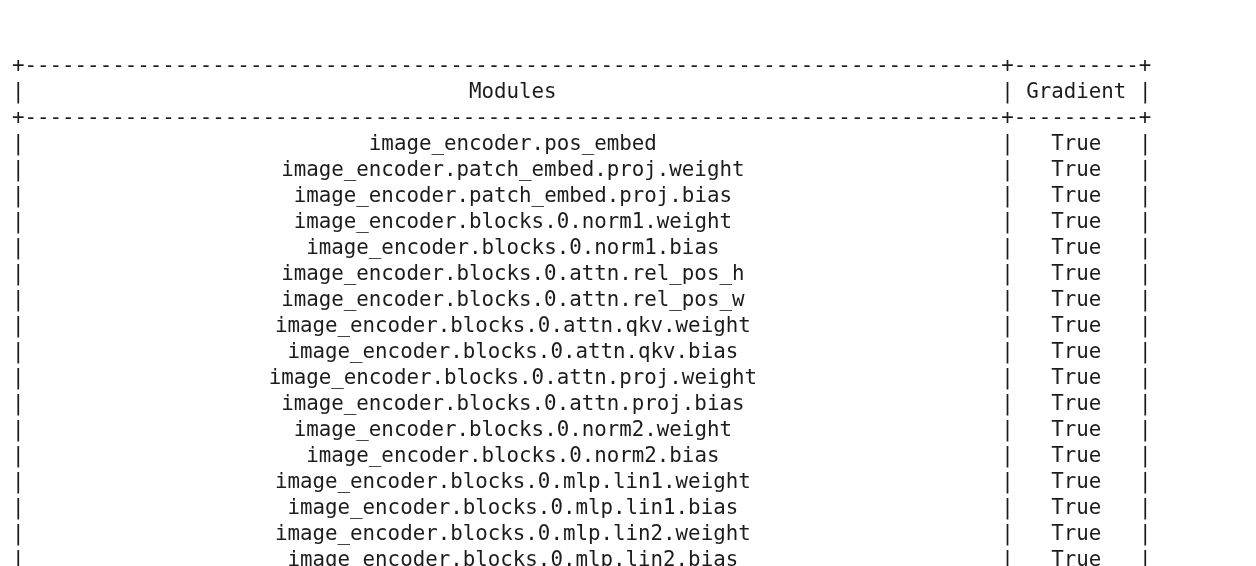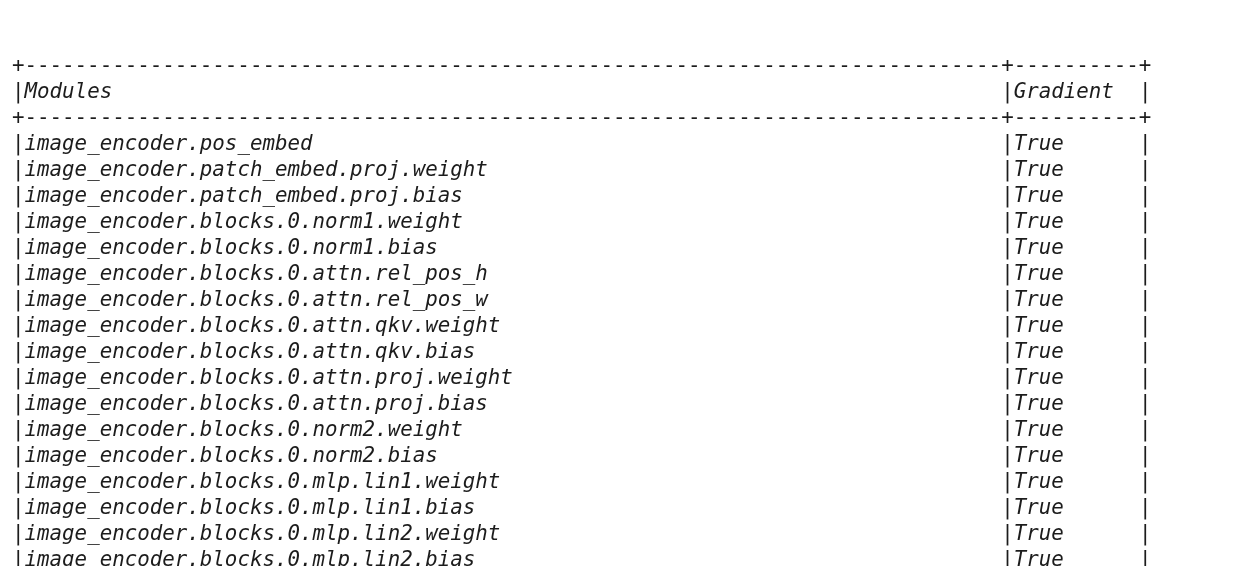--- a/index.html
+++ b/index.html
@@ -19,23 +19,23 @@
     line-height: 26px;
     color: #1c1c1c;
     white-space: pre;
   }
   .line {
     height: 26px;
     white-space: pre;
   }
   .cell {
     display: inline-block;
+    text-align: center;
     white-space: pre;
     vertical-align: top;
-    font-style: italic;
   }
 </style>
 </head>
 <body style="background: rgb(255, 255, 255);">
 
 <div class="terminal" style="color: rgb(28, 28, 28);">
   <div><div class="line">+------------------------------------------------------------------------------+----------+</div><div class="line"><span>|</span><span class="cell" style="width: 78ch;">Modules</span><span>|</span><span class="cell" style="width: 10ch;">Gradient</span><span>|</span></div><div class="line">+------------------------------------------------------------------------------+----------+</div><div class="line"><span>|</span><span class="cell" style="width: 78ch;">image_encoder.pos_embed</span><span>|</span><span class="cell" style="width: 10ch;">True</span><span>|</span></div><div class="line"><span>|</span><span class="cell" style="width: 78ch;">image_encoder.patch_embed.proj.weight</span><span>|</span><span class="cell" style="width: 10ch;">True</span><span>|</span></div><div class="line"><span>|</span><span class="cell" style="width: 78ch;">image_encoder.patch_embed.proj.bias</span><span>|</span><span class="cell" style="width: 10ch;">True</span><span>|</span></div><div class="line"><span>|</span><span class="cell" style="width: 78ch;">image_encoder.blocks.0.norm1.weight</span><span>|</span><span class="cell" style="width: 10ch;">True</span><span>|</span></div><div class="line"><span>|</span><span class="cell" style="width: 78ch;">image_encoder.blocks.0.norm1.bias</span><span>|</span><span class="cell" style="width: 10ch;">True</span><span>|</span></div><div class="line"><span>|</span><span class="cell" style="width: 78ch;">image_encoder.blocks.0.attn.rel_pos_h</span><span>|</span><span class="cell" style="width: 10ch;">True</span><span>|</span></div><div class="line"><span>|</span><span class="cell" style="width: 78ch;">image_encoder.blocks.0.attn.rel_pos_w</span><span>|</span><span class="cell" style="width: 10ch;">True</span><span>|</span></div><div class="line"><span>|</span><span class="cell" style="width: 78ch;">image_encoder.blocks.0.attn.qkv.weight</span><span>|</span><span class="cell" style="width: 10ch;">True</span><span>|</span></div><div class="line"><span>|</span><span class="cell" style="width: 78ch;">image_encoder.blocks.0.attn.qkv.bias</span><span>|</span><span class="cell" style="width: 10ch;">True</span><span>|</span></div><div class="line"><span>|</span><span class="cell" style="width: 78ch;">image_encoder.blocks.0.attn.proj.weight</span><span>|</span><span class="cell" style="width: 10ch;">True</span><span>|</span></div><div class="line"><span>|</span><span class="cell" style="width: 78ch;">image_encoder.blocks.0.attn.proj.bias</span><span>|</span><span class="cell" style="width: 10ch;">True</span><span>|</span></div><div class="line"><span>|</span><span class="cell" style="width: 78ch;">image_encoder.blocks.0.norm2.weight</span><span>|</span><span class="cell" style="width: 10ch;">True</span><span>|</span></div><div class="line"><span>|</span><span class="cell" style="width: 78ch;">image_encoder.blocks.0.norm2.bias</span><span>|</span><span class="cell" style="width: 10ch;">True</span><span>|</span></div><div class="line"><span>|</span><span class="cell" style="width: 78ch;">image_encoder.blocks.0.mlp.lin1.weight</span><span>|</span><span class="cell" style="width: 10ch;">True</span><span>|</span></div><div class="line"><span>|</span><span class="cell" style="width: 78ch;">image_encoder.blocks.0.mlp.lin1.bias</span><span>|</span><span class="cell" style="width: 10ch;">True</span><span>|</span></div><div class="line"><span>|</span><span class="cell" style="width: 78ch;">image_encoder.blocks.0.mlp.lin2.weight</span><span>|</span><span class="cell" style="width: 10ch;">True</span><span>|</span></div><div class="line"><span>|</span><span class="cell" style="width: 78ch;">image_encoder.blocks.0.mlp.lin2.bias</span><span>|</span><span class="cell" style="width: 10ch;">True</span><span>|</span></div></div>
 </div>
 
 </body></html>

